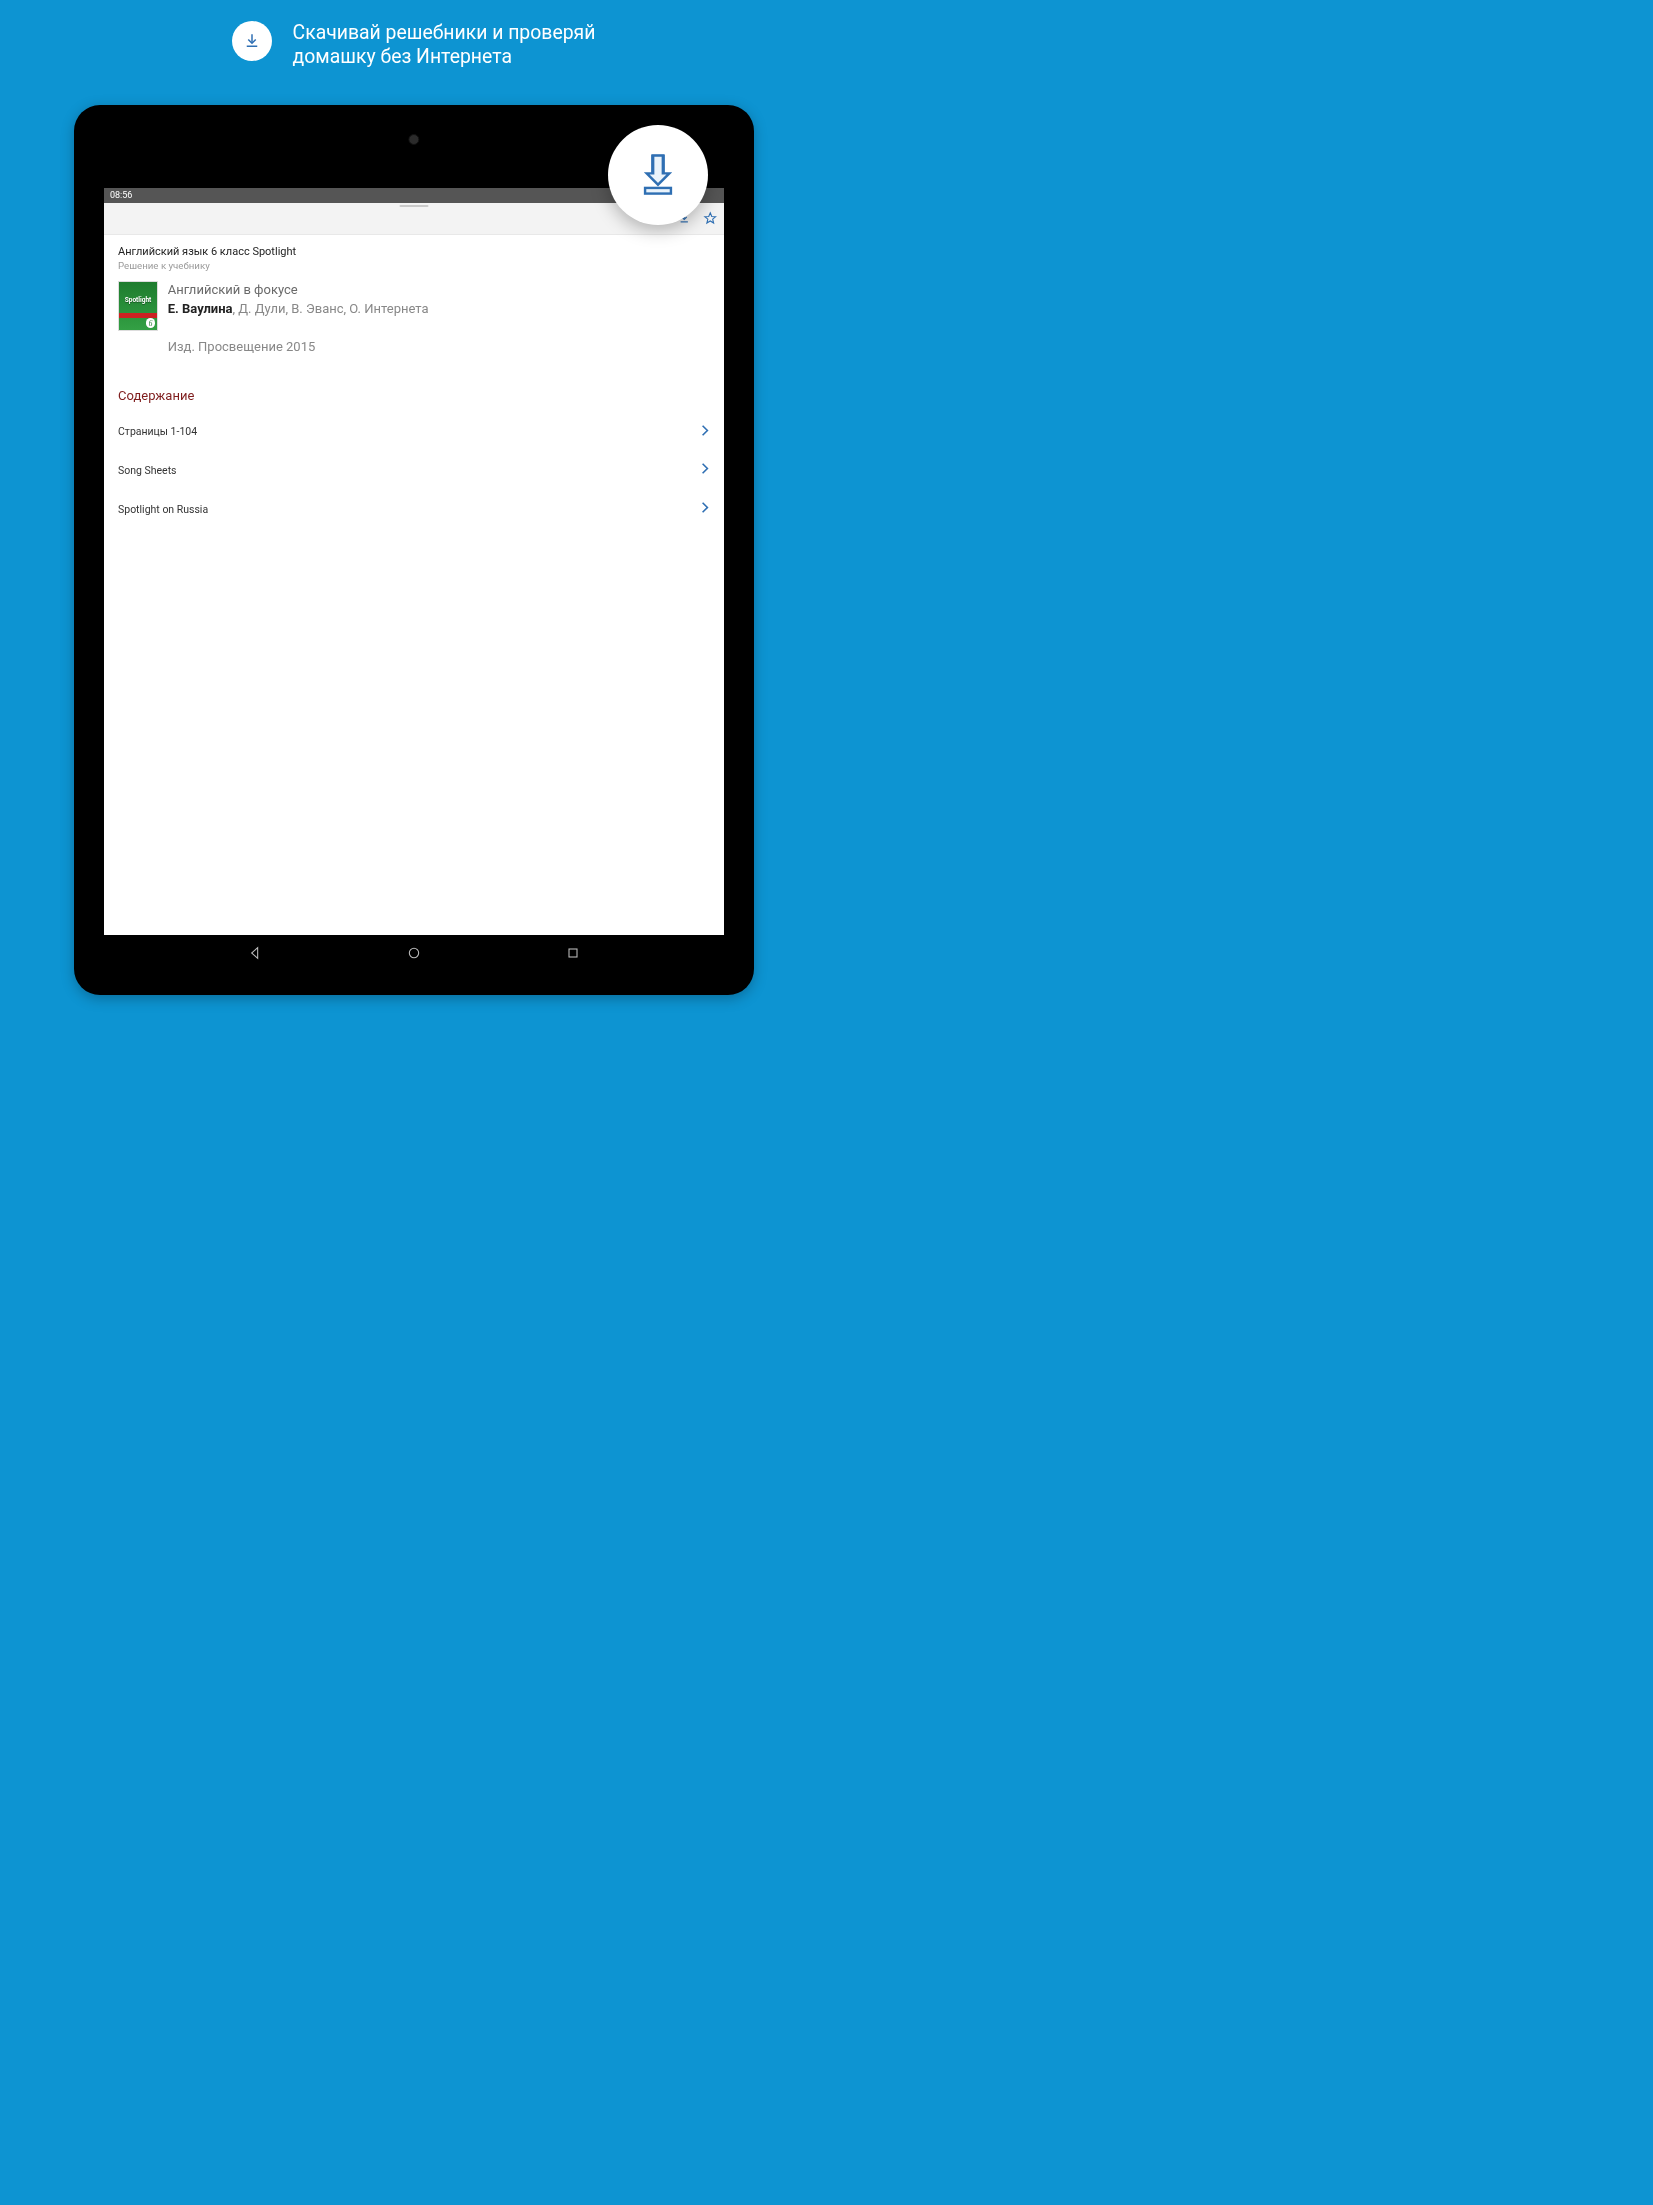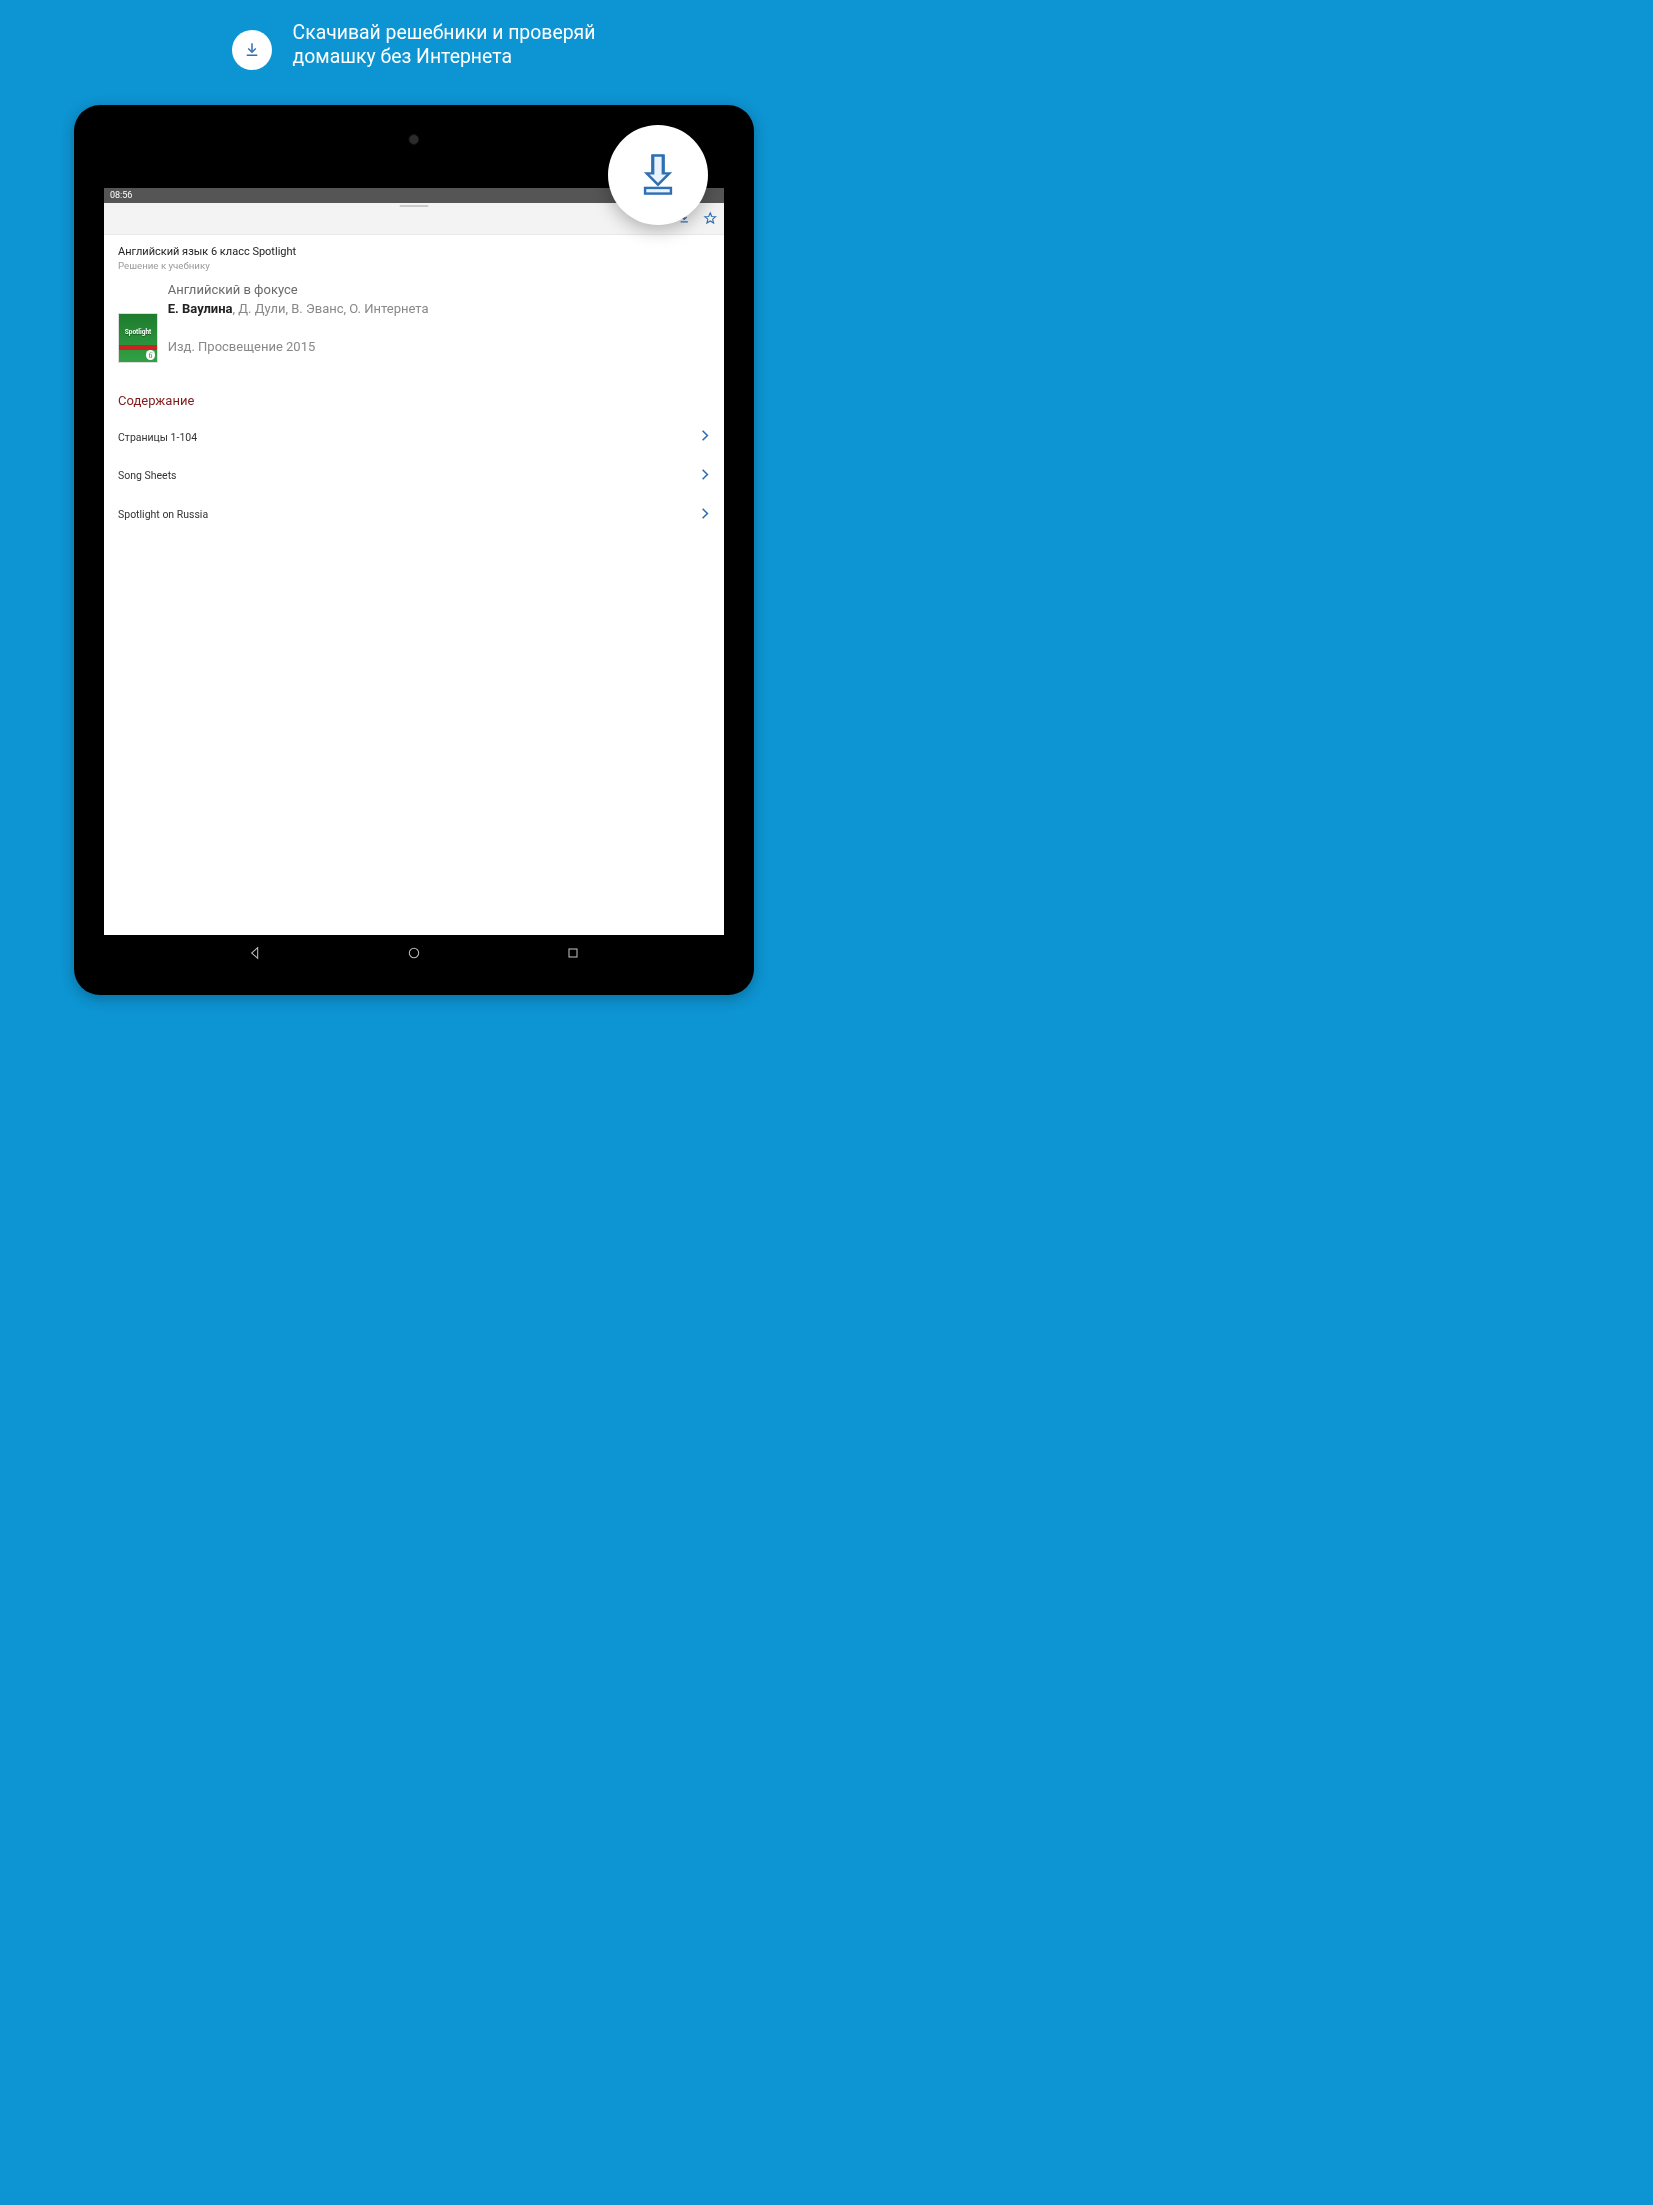--- a/index.html
+++ b/index.html
@@ -8,21 +8,21 @@
     height: 1103px;
     background: #0d94d2;
     font-family: -apple-system, BlinkMacSystemFont, "Segoe UI", Roboto, Arial, sans-serif;
     position: relative;
     overflow: hidden;
   }
 
   
   .promo {
     display: flex;
-    align-items: flex-end;
+    align-items: flex-start;
     justify-content: center;
     gap: 21px;
     padding-top: 21px;
     padding-bottom: 9.7px;
   }
   .promo-icon-circle {
     width: 40px;
     height: 40px;
     border-radius: 50%;
     background: #fff;
@@ -136,21 +136,20 @@
     display: flex;
     padding: 6.5px 14.5px 8px 14.5px;
     gap: 9.7px;
   }
   .book-cover {
     width: 40px;
     height: 50px;
     background: linear-gradient(180deg,#1e7c2e 0%, #33a044 100%);
     position: relative;
     border:0.8px solid #ddd;
-    margin-top:32px;
   }
   .book-cover .stripe {
     position:absolute; top:31px; left:0; right:0; height:4.8px; background:#c22;
   }
   .book-cover .num {
     position:absolute; bottom:1.6px; right:1.6px;
     width:9.7px; height:9.7px; border-radius:50%;
     background:#fff; color:#1e7c2e;
     font-size:7.3px; font-style:italic;
     display:flex; align-items:center; justify-content:center;

